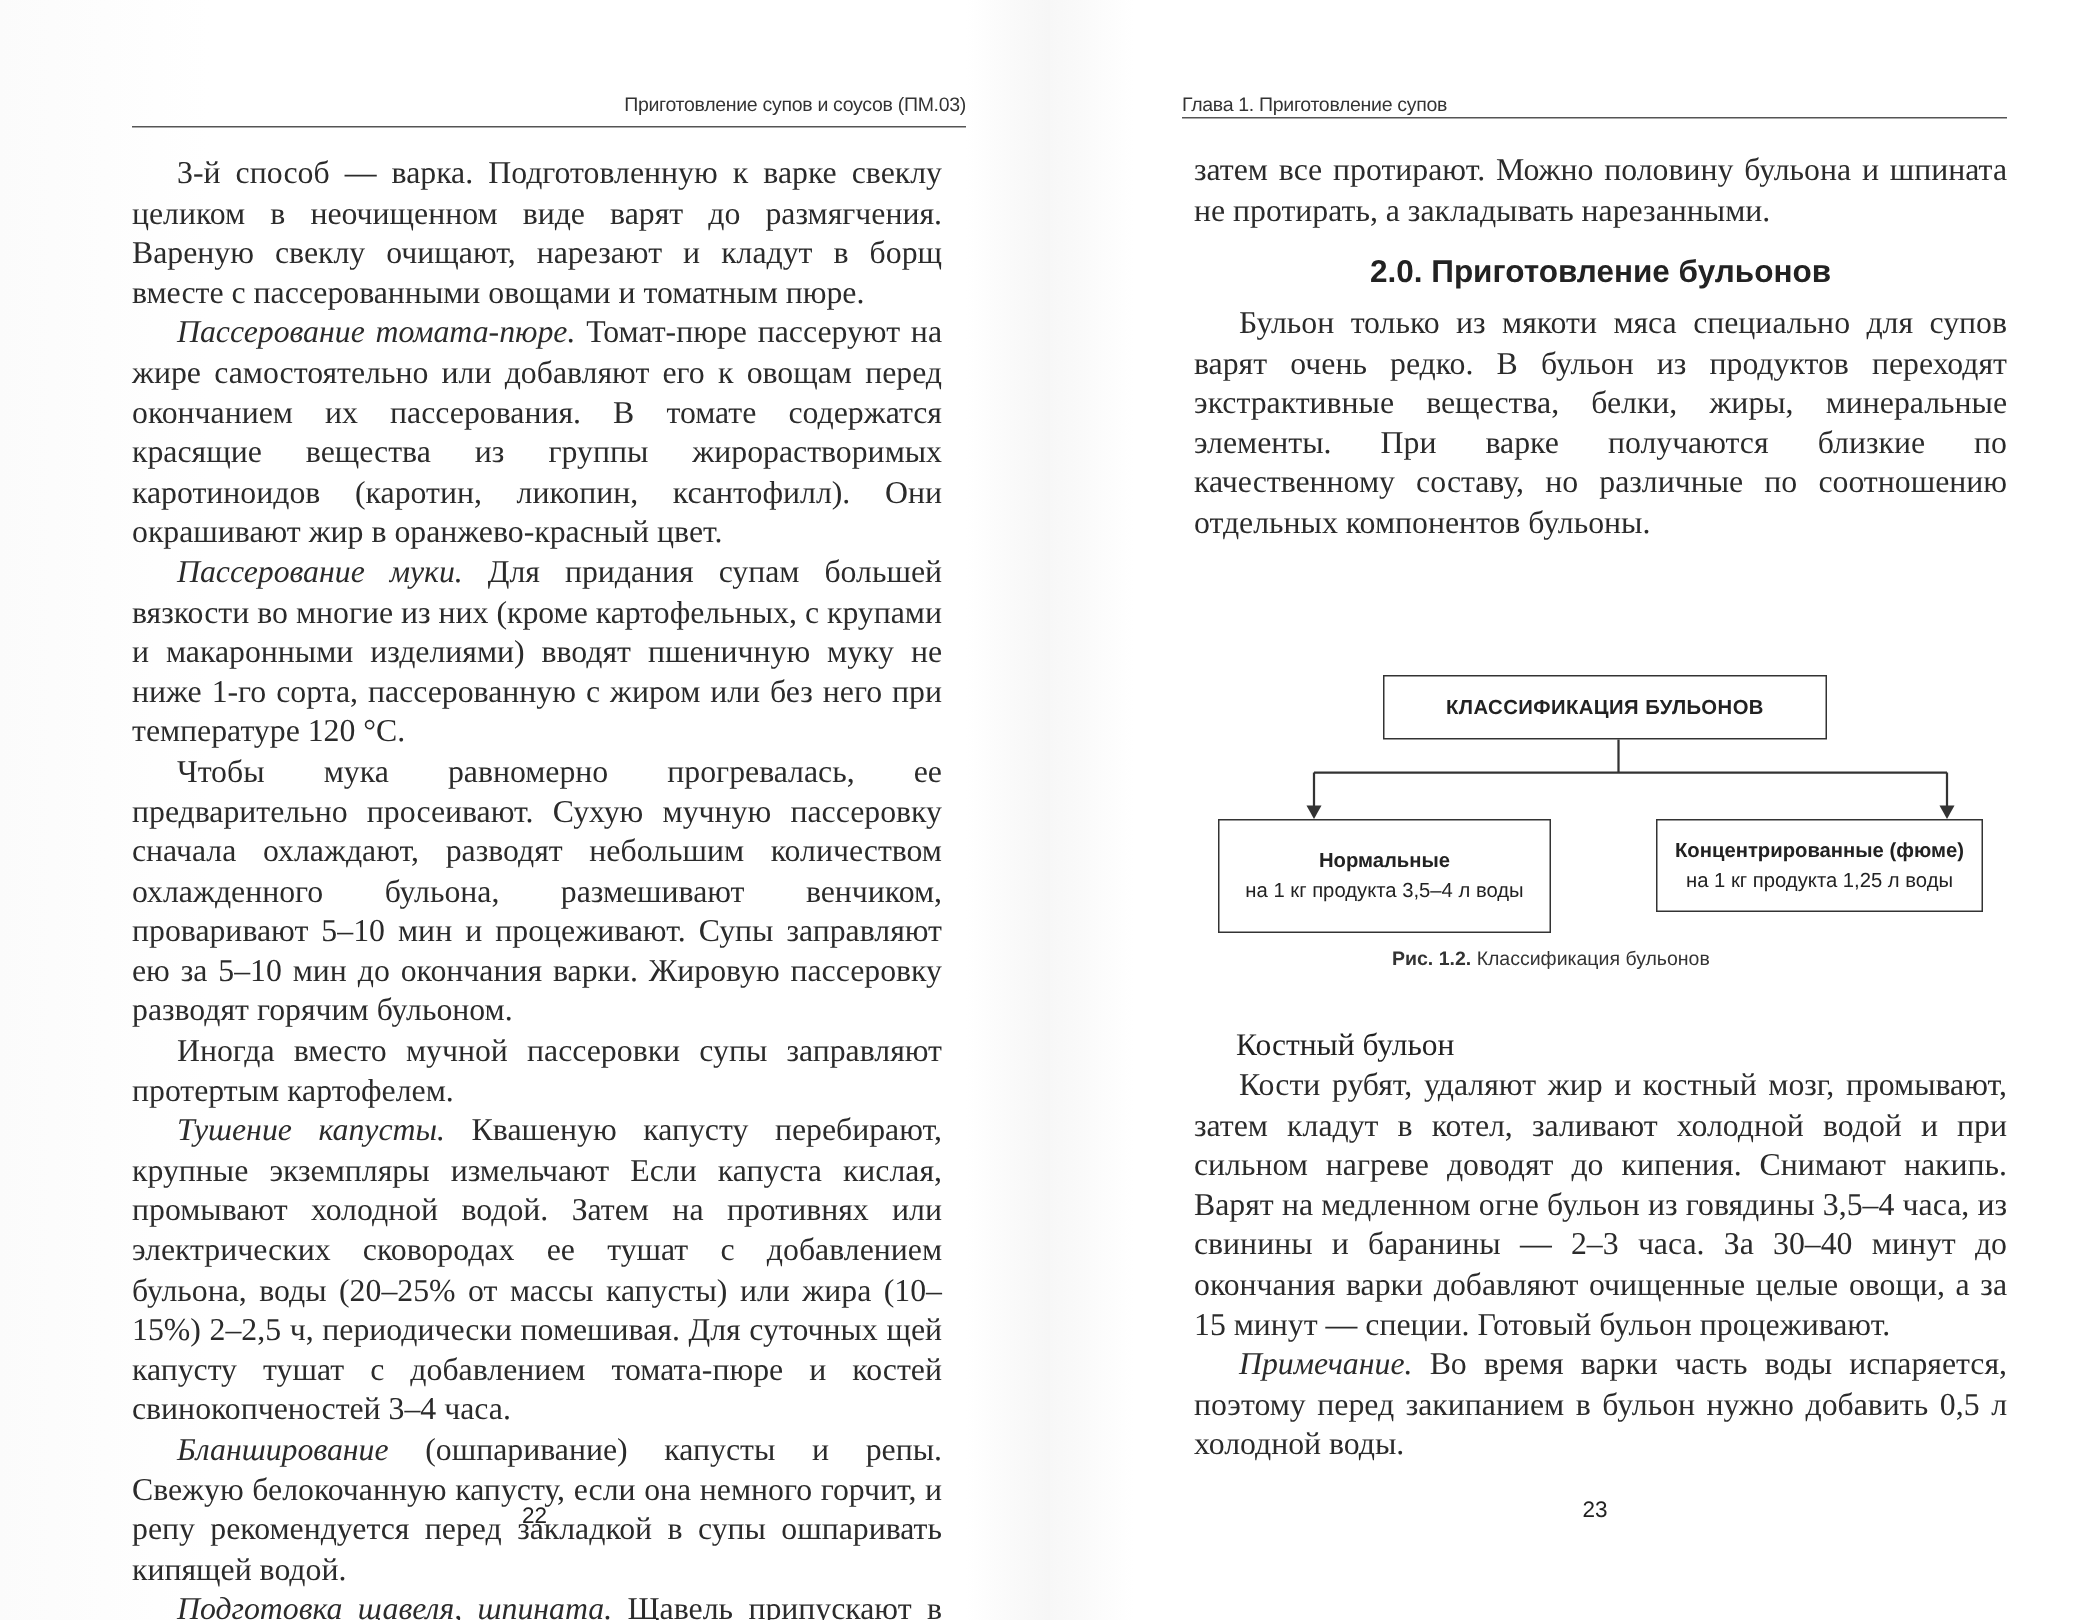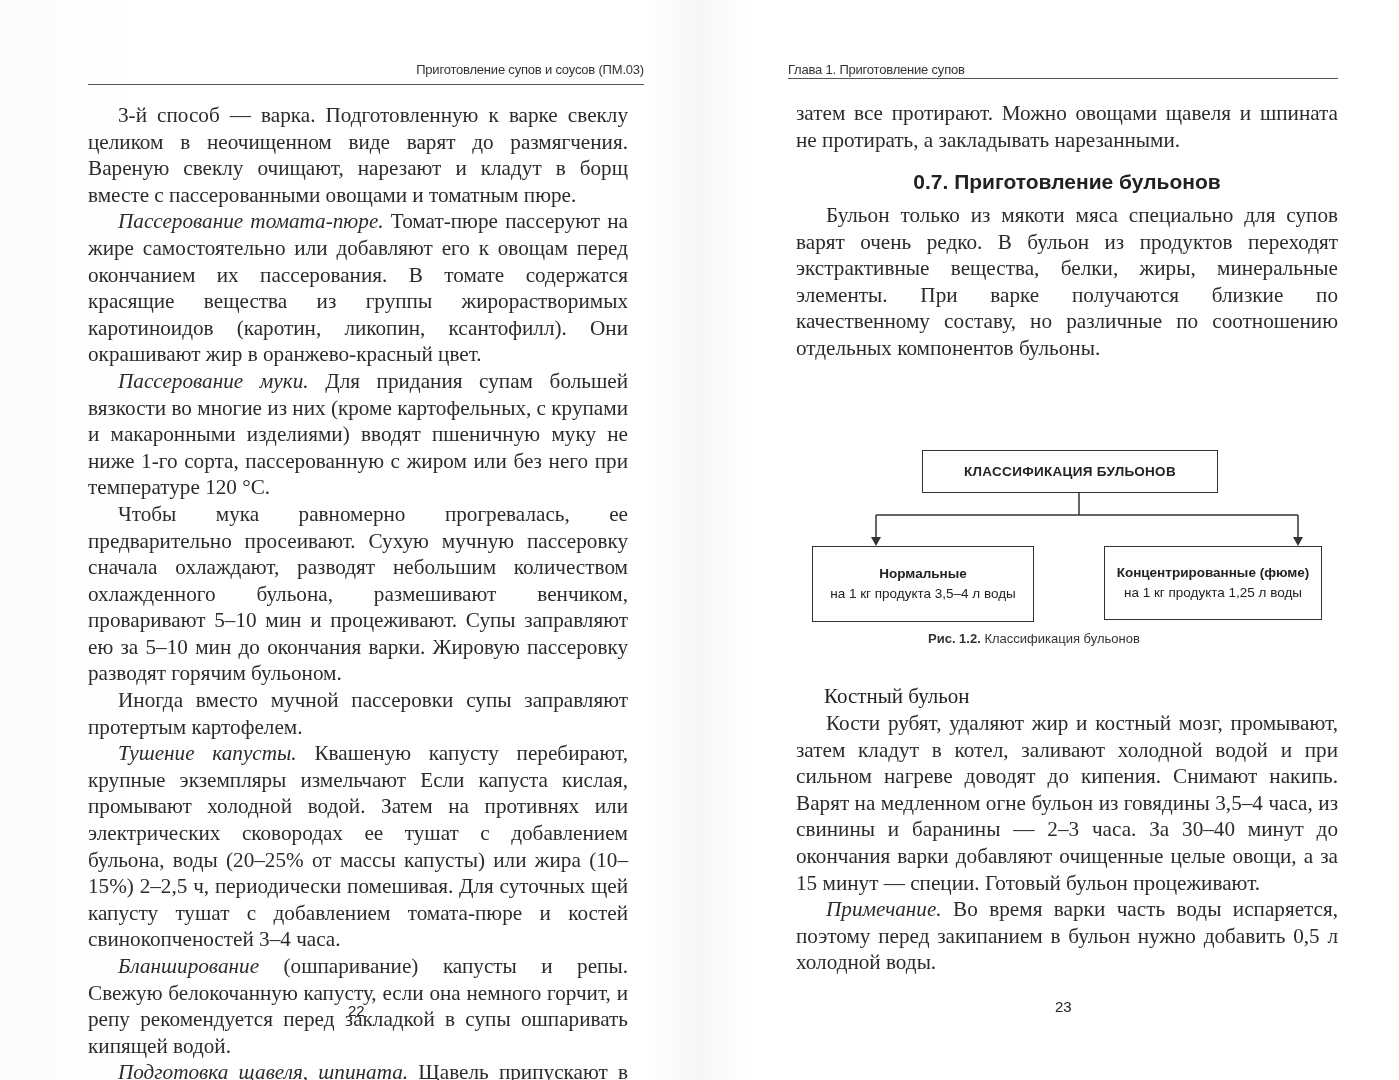--- a/index.html
+++ b/index.html
@@ -90,44 +90,44 @@
   </div>
 
   <div class="folio" style="left:348px; top:1002px;">22</div>
 </div>
 
 <div class="page page-right">
   <div class="running-head" style="left:88px; top:62px;">Глава 1. Приготовление супов</div>
   <div class="rule" style="left:88px; width:550px; top:78px;"></div>
 
   <div class="text-block" style="left:96px; width:542px; top:100px;">
-    <p class="noindent">затем все протирают. Можно овощами щавеля и шпината не протирать, а закладывать нарезанными.</p>
+    <p class="noindent">затем все протирают. Можно половину бульона и шпината не протирать, а закладывать нарезанными.</p>
   </div>
 
-  <div class="section-heading" style="left:96px; width:542px; top:170px;">0.7. Приготовление бульонов</div>
+  <div class="section-heading" style="left:96px; width:542px; top:170px;">2.0. Приготовление бульонов</div>
 
   <div class="text-block" style="left:96px; width:542px; top:202px;">
     <p>Бульон только из мякоти мяса специально для супов варят очень редко. В бульон из продуктов переходят экстрактивные вещества, белки, жиры, минеральные элементы. При варке получаются близкие по качественному составу, но различные по соотношению отдельных компонентов бульоны.</p>
   </div>
 
   <div>
     <svg class="dia-svg" style="left:0; top:0;" width="699" height="1080">
       <line x1="379" y1="492" x2="379" y2="515" stroke="#333" stroke-width="1.5"></line>
       <line x1="176" y1="515" x2="598" y2="515" stroke="#333" stroke-width="1.5"></line>
       <line x1="176" y1="515" x2="176" y2="540" stroke="#333" stroke-width="1.5"></line>
       <line x1="598" y1="515" x2="598" y2="540" stroke="#333" stroke-width="1.5"></line>
       <polygon points="171,537 181,537 176,546" fill="#333"></polygon>
       <polygon points="593,537 603,537 598,546" fill="#333"></polygon>
     </svg>
     <div class="dia-box dia-root" style="left:222px; top:450px; width:296px; height:43px;">КЛАССИФИКАЦИЯ БУЛЬОНОВ</div>
     <div class="dia-box dia-child" style="left:112px; top:546px; width:222px; height:76px;">
       <span class="t">Нормальные</span>
       <span>на 1 кг продукта 3,5–4 л воды</span>
     </div>
-    <div class="dia-box dia-child" style="left:404px; top:546px; width:218px; height:74px;">
+    <div class="dia-box dia-child" style="left:404px; top:546px; width:218px; height:62px;">
       <span class="t">Концентрированные (фюме)</span>
       <span>на 1 кг продукта 1,25 л воды</span>
     </div>
     <div class="caption" style="left:228px; top:631px;"><b>Рис. 1.2.</b><span> Классификация бульонов</span></div>
   </div>
 
   <div class="subheading" style="left:124px; top:684px;">Костный бульон</div>
 
   <div class="text-block" style="left:96px; width:542px; top:710px;">
     <p><span class="it"></span><span>Кости рубят, удаляют жир и костный мозг, промывают, затем кладут в котел, заливают холодной водой и при сильном нагреве доводят до кипения. Снимают накипь. Варят на медленном огне бульон из говядины 3,5–4 часа, из свинины и баранины — 2–3 часа. За 30–40 минут до окончания варки добавляют очищенные целые овощи, а за 15 минут — специи. Готовый бульон процеживают.</span></p>

